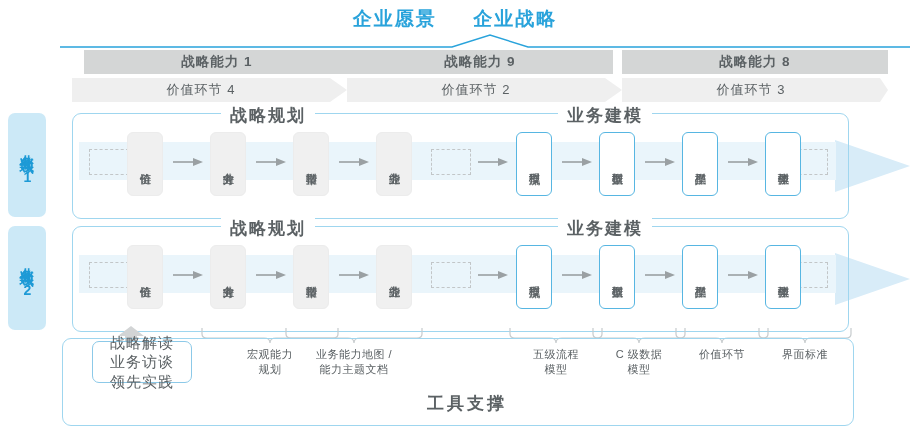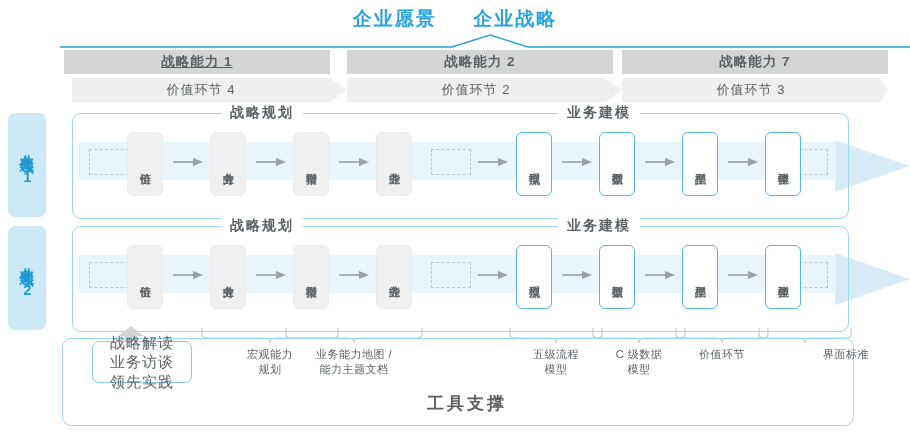--- a/index.html
+++ b/index.html
@@ -58,21 +58,21 @@
   
   .band{
     position:absolute;left:72px;width:775px;
     border:1px solid #9fd6ef;
     border-radius:9px;
     background:transparent;
   }
   .band-label{
     position:absolute;top:-10px;
     background:#ffffff;
-    color:#5b6164;font-size:14px;font-weight:bold;
+    color:#5b6164;font-size:17px;font-weight:bold;
     padding:0 9px;letter-spacing:2px;
     white-space:nowrap;
   }
 
   .flow-strip{
     position:absolute;left:8px;top:28px;height:38px;
     background:#eaf5fb;
   }
   .big-arrow{position:absolute;}
 
@@ -129,28 +129,28 @@
     <span>企业愿景</span>
     <span class="title-gap"></span>
     <span>企业战略</span>
   </div>
 
   <svg class="peak-line" viewBox="0 0 860 16" preserveAspectRatio="none">
     <polyline points="0,13 392,13 430,1 468,13 860,13" fill="none" stroke="#29a3db" stroke-width="1.4"></polyline>
   </svg>
 
   <div class="cap-row">
-    <div class="cap-bar" style="left:64px;width:266px;text-decoration:underline;">
+    <div class="cap-bar" style="left:84px;width:266px;">
       <span>战略能力 1</span>
     </div>
     <div class="cap-bar" style="left:347px;width:266px;">
-      <span>战略能力 2</span>
+      <span>战略能力 9</span>
     </div>
     <div class="cap-bar" style="left:622px;width:266px;">
-      <span>战略能力 7</span>
+      <span>战略能力 8</span>
     </div>
   </div>
 
   <svg style="position:absolute;left:72px;top:78px;width:816px;height:24px;" viewBox="0 0 816 24" preserveAspectRatio="none">
     <polygon points="0,0 258,0 275,12 258,24 0,24" fill="#efefef"></polygon>
     <polygon points="275,0 533,0 550,12 533,24 275,24" fill="#efefef"></polygon>
     <polygon points="550,0 808,0 816,12 808,24 550,24" fill="#efefef"></polygon>
   </svg>
   <div class="val-row">
     <div class="val-cell" style="left:72px;width:258px;">
@@ -339,17 +339,17 @@
 
   <div class="tool-cap lbl-multiline" style="left:210px;width:120px;">宏观能力
 规划</div>
   <div class="tool-cap lbl-multiline" style="left:294px;width:120px;">业务能力地图 /
 能力主题文档</div>
   <div class="tool-cap lbl-multiline" style="left:508px;width:96px;">五级流程
 模型</div>
   <div class="tool-cap lbl-multiline" style="left:591px;width:96px;text-align:center;">C 级数据
 模型</div>
   <div class="tool-cap lbl-multiline" style="left:674px;width:96px;">价值环节</div>
-  <div class="tool-cap lbl-multiline" style="left:798px;width:96px;">界面标准</div>
+  <div class="tool-cap lbl-multiline" style="left:757px;width:96px;">界面标准</div>
 
   <div class="tool-title">工具支撑</div>
 
 </div>
 
 </body></html>

